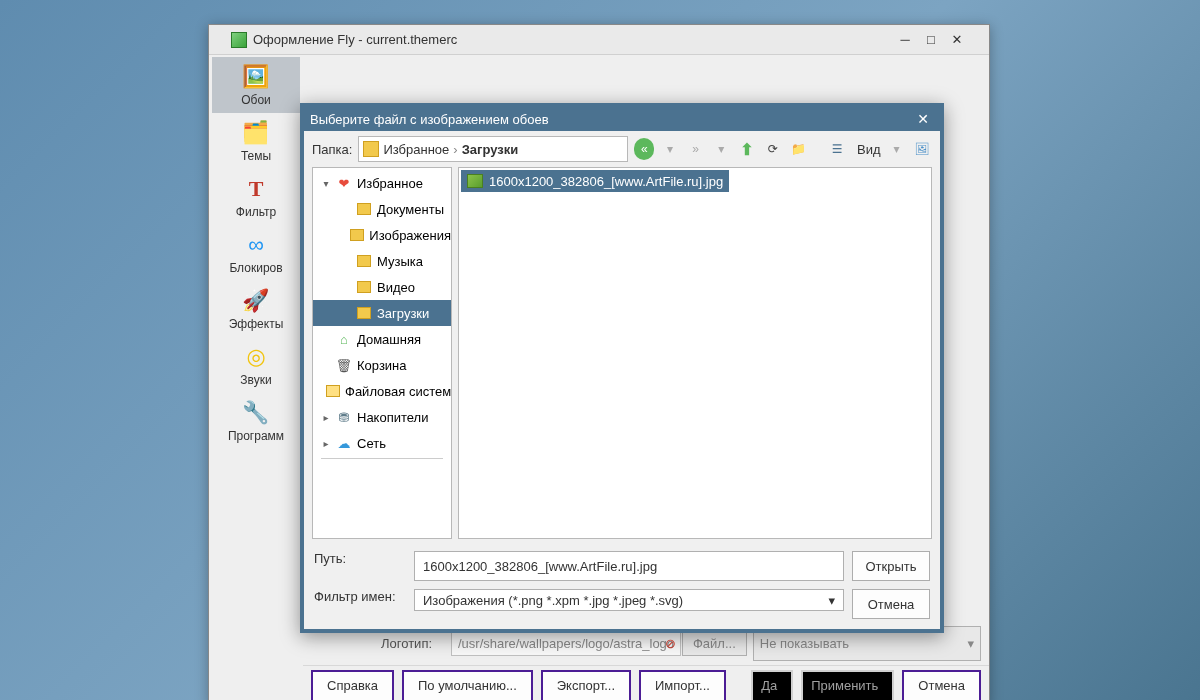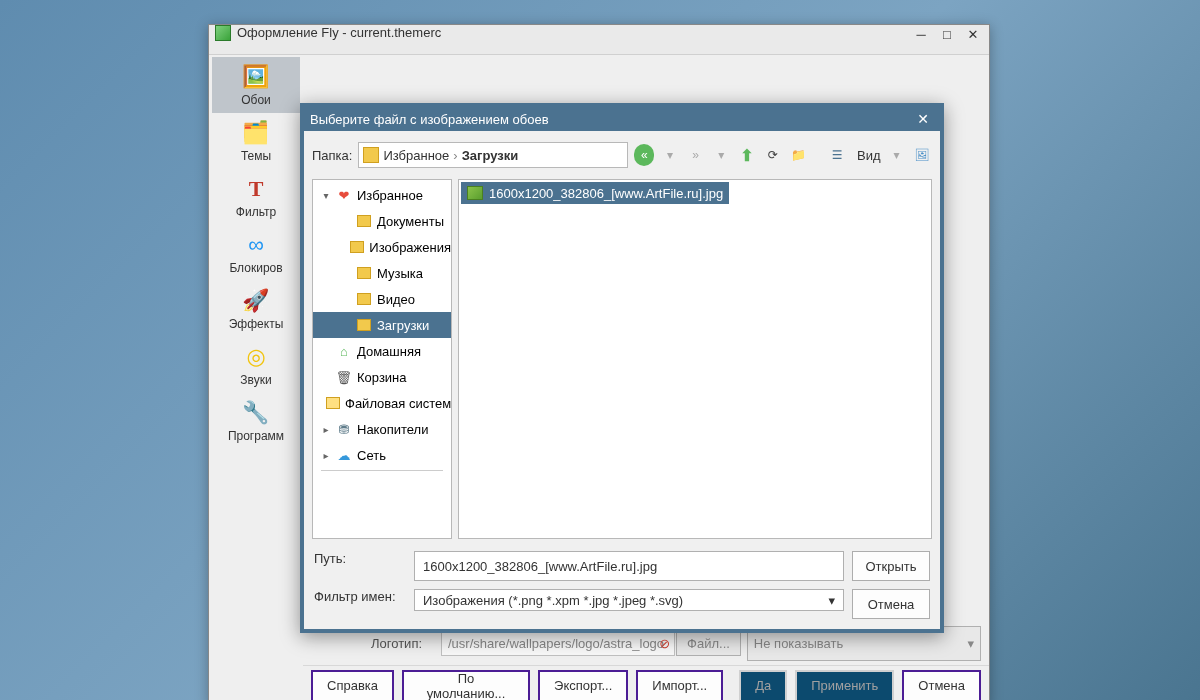--- a/index.html
+++ b/index.html
@@ -1,57 +1,57 @@
 <!DOCTYPE html>
 <html><head>
 <meta charset="utf-8">
 <style>
 * { box-sizing: border-box; margin: 0; padding: 0; font-family: "Segoe UI", "Liberation Sans", sans-serif; }
 body { background: linear-gradient(135deg, #5f8caf 0%, #7ca4c2 50%, #4a7590 100%); width: 1200px; height: 700px; overflow: hidden; position: relative; }
 
 
 .main-window { position: absolute; left: 208px; top: 24px; width: 782px; height: 682px; background: #f0f0f0; border: 1px solid #888; box-shadow: 0 2px 12px rgba(0,0,0,0.3); }
-.titlebar { height: 30px; background: #eaeaea; display: flex; padding: 0 6px; border-bottom: 1px solid #d0d0d0; }
+.titlebar { height: 30px; background: #eaeaea; display: flex; align-items: center; padding: 0 22px; border-bottom: 1px solid #d0d0d0; }
 .titlebar .t-icon { width: 16px; height: 16px; background: linear-gradient(135deg,#7fd17f,#3aa33a); border:1px solid #2a7a2a; margin-right: 6px; }
 .titlebar .t-title { font-size: 13px; color: #333; flex: 1; }
 .winbtns { display: flex; gap: 6px; }
 .winbtn { width: 20px; height: 18px; display: flex; align-items: center; justify-content: center; font-size: 13px; color: #333; cursor: pointer; }
 
 .main-body { display: flex; height: calc(100% - 30px); }
 
 
 .sidebar { width: 94px; background: #efefef; padding-top: 2px; display: flex; flex-direction: column; align-items: center; }
 .sb-item { width: 88px; height: 56px; display: flex; flex-direction: column; align-items: center; justify-content: center; gap: 2px; font-size: 12px; color: #333; cursor: pointer; }
 .sb-item.sel { background: #bfc5cb; }
 .sb-icon { width: 28px; height: 28px; display: flex; align-items: center; justify-content: center; font-size: 22px; }
 
 
 .main-content { flex: 1; background: #efefef; position: relative; }
 
 
-.partial-row { position: absolute; left: 68px; right: 8px; top: 574px; height: 28px; display: flex; align-items: center; gap: 6px; font-size: 13px; color: #555; }
+.partial-row { position: absolute; left: 78px; right: 8px; top: 574px; height: 28px; display: flex; align-items: center; gap: 6px; font-size: 13px; color: #555; }
 .partial-row .lbl { width: 64px; }
 .partial-row .txtbox { flex: 1; height: 26px; background: #f8f8f8; border: 1px solid #c0c0c0; display: flex; align-items: center; padding: 0 6px; color: #888; }
 .partial-row .clr { color:#c0392b; margin-left: -22px; z-index:1; }
 .partial-row .btn { height: 26px; padding: 0 10px; background: #e8e8e8; border: 1px solid #b0b0b0; color:#888; }
 .partial-row .select { width: 140px; height: 35px; background: #e8e8e8; border: 1px solid #b0b0b0; display: flex; align-items: center; padding: 0 6px; color:#888; justify-content: space-between; }
 
 
 .bottom-bar { position: absolute; left: 0; right: 0; bottom: 0; height: 40px; background: #efefef; display: flex; align-items: center; padding: 0 8px; gap: 8px; border-top: 1px solid #d8d8d8; }
 .btn { height: 32px; padding: 0 14px; background: #fdfdfd; border: 2px solid #4c1d95; font-size: 13px; color: #333; cursor: pointer; display: inline-flex; align-items: center; }
-.btn.disabled { color: #a0a0a0; border-color: #d0d0d0; background: #0c4a6e; }
+.btn.disabled { color: #a0a0a0; border-color: #d0d0d0; background: #000000; padding-left: 8px; }
 .spacer { flex: 1; }
 
 
 .dialog { position: absolute; left: 300px; top: 103px; width: 644px; height: 530px; background: #f0f0f0; border: 4px solid #4b7290; box-shadow: 0 4px 18px rgba(0,0,0,0.4); display: flex; flex-direction: column; }
 .dlg-title { height: 24px; background: #4b7290; color: #fff; font-size: 13px; display: flex; align-items: center; padding: 0 8px 0 6px; }
 .dlg-title .t { flex: 1; }
 .dlg-close { width: 18px; height: 18px; color: #fff; font-size: 14px; display: flex; align-items: center; justify-content: center; cursor: pointer; }
 
-.dlg-toolbar { height: 48px; display: flex; align-items: center; padding: 0 8px; gap: 6px; font-size: 13px; }
+.dlg-toolbar { height: 36px; display: flex; align-items: center; padding: 0 8px; gap: 6px; font-size: 13px; }
 .dlg-toolbar .lbl { color: #333; }
 .breadcrumb { height: 26px; border: 1px solid #b8b8b8; background: #fff; display: flex; align-items: center; padding: 0 4px; gap: 4px; flex: 0 0 270px; }
 .bc-icon { width: 16px; height: 16px; background: #f2c94c; border:1px solid #d0a020; position: relative; }
 .bc-seg { font-size: 13px; color: #333; }
 .bc-seg.bold { font-weight: 600; }
 .bc-sep { color: #888; }
 
 .tbtn { width: 22px; height: 22px; display: flex; align-items: center; justify-content: center; font-size: 12px; cursor: pointer; border-radius: 2px; }
 .tbtn.green { background: #5cb85c; color: #fff; border-radius: 11px; }
 .tbtn.greeno { color: #5cb85c; font-weight: bold; }

